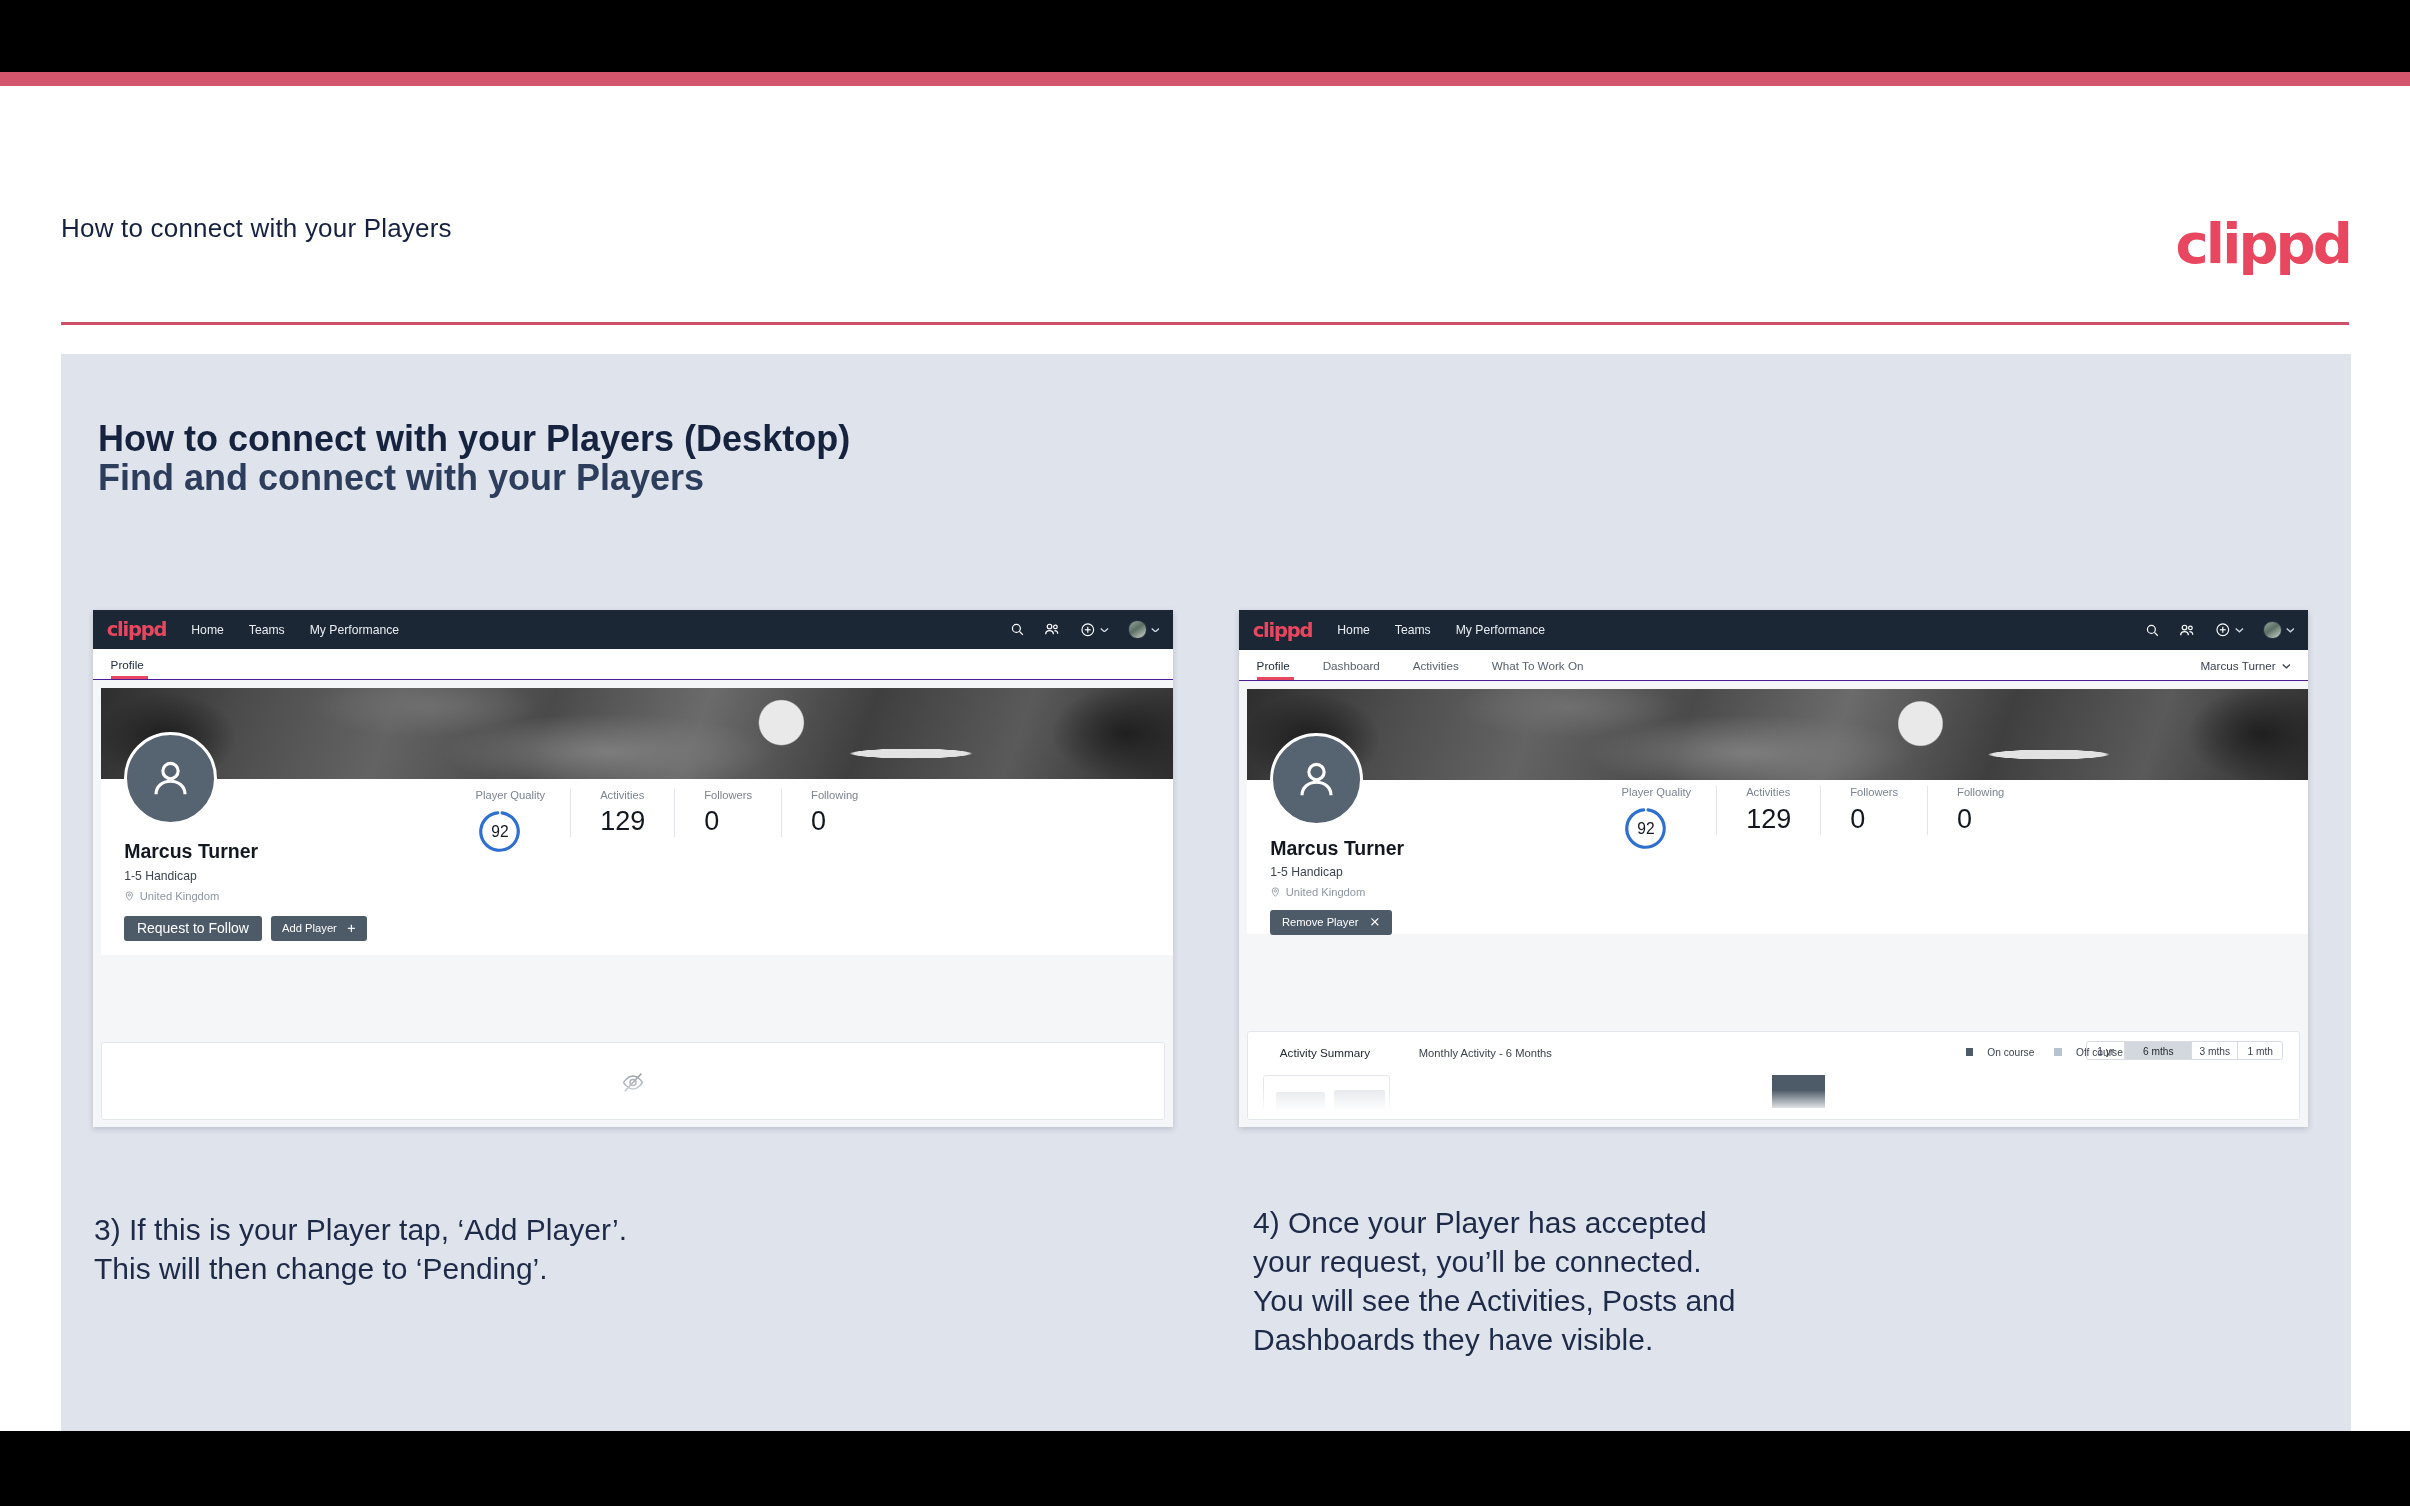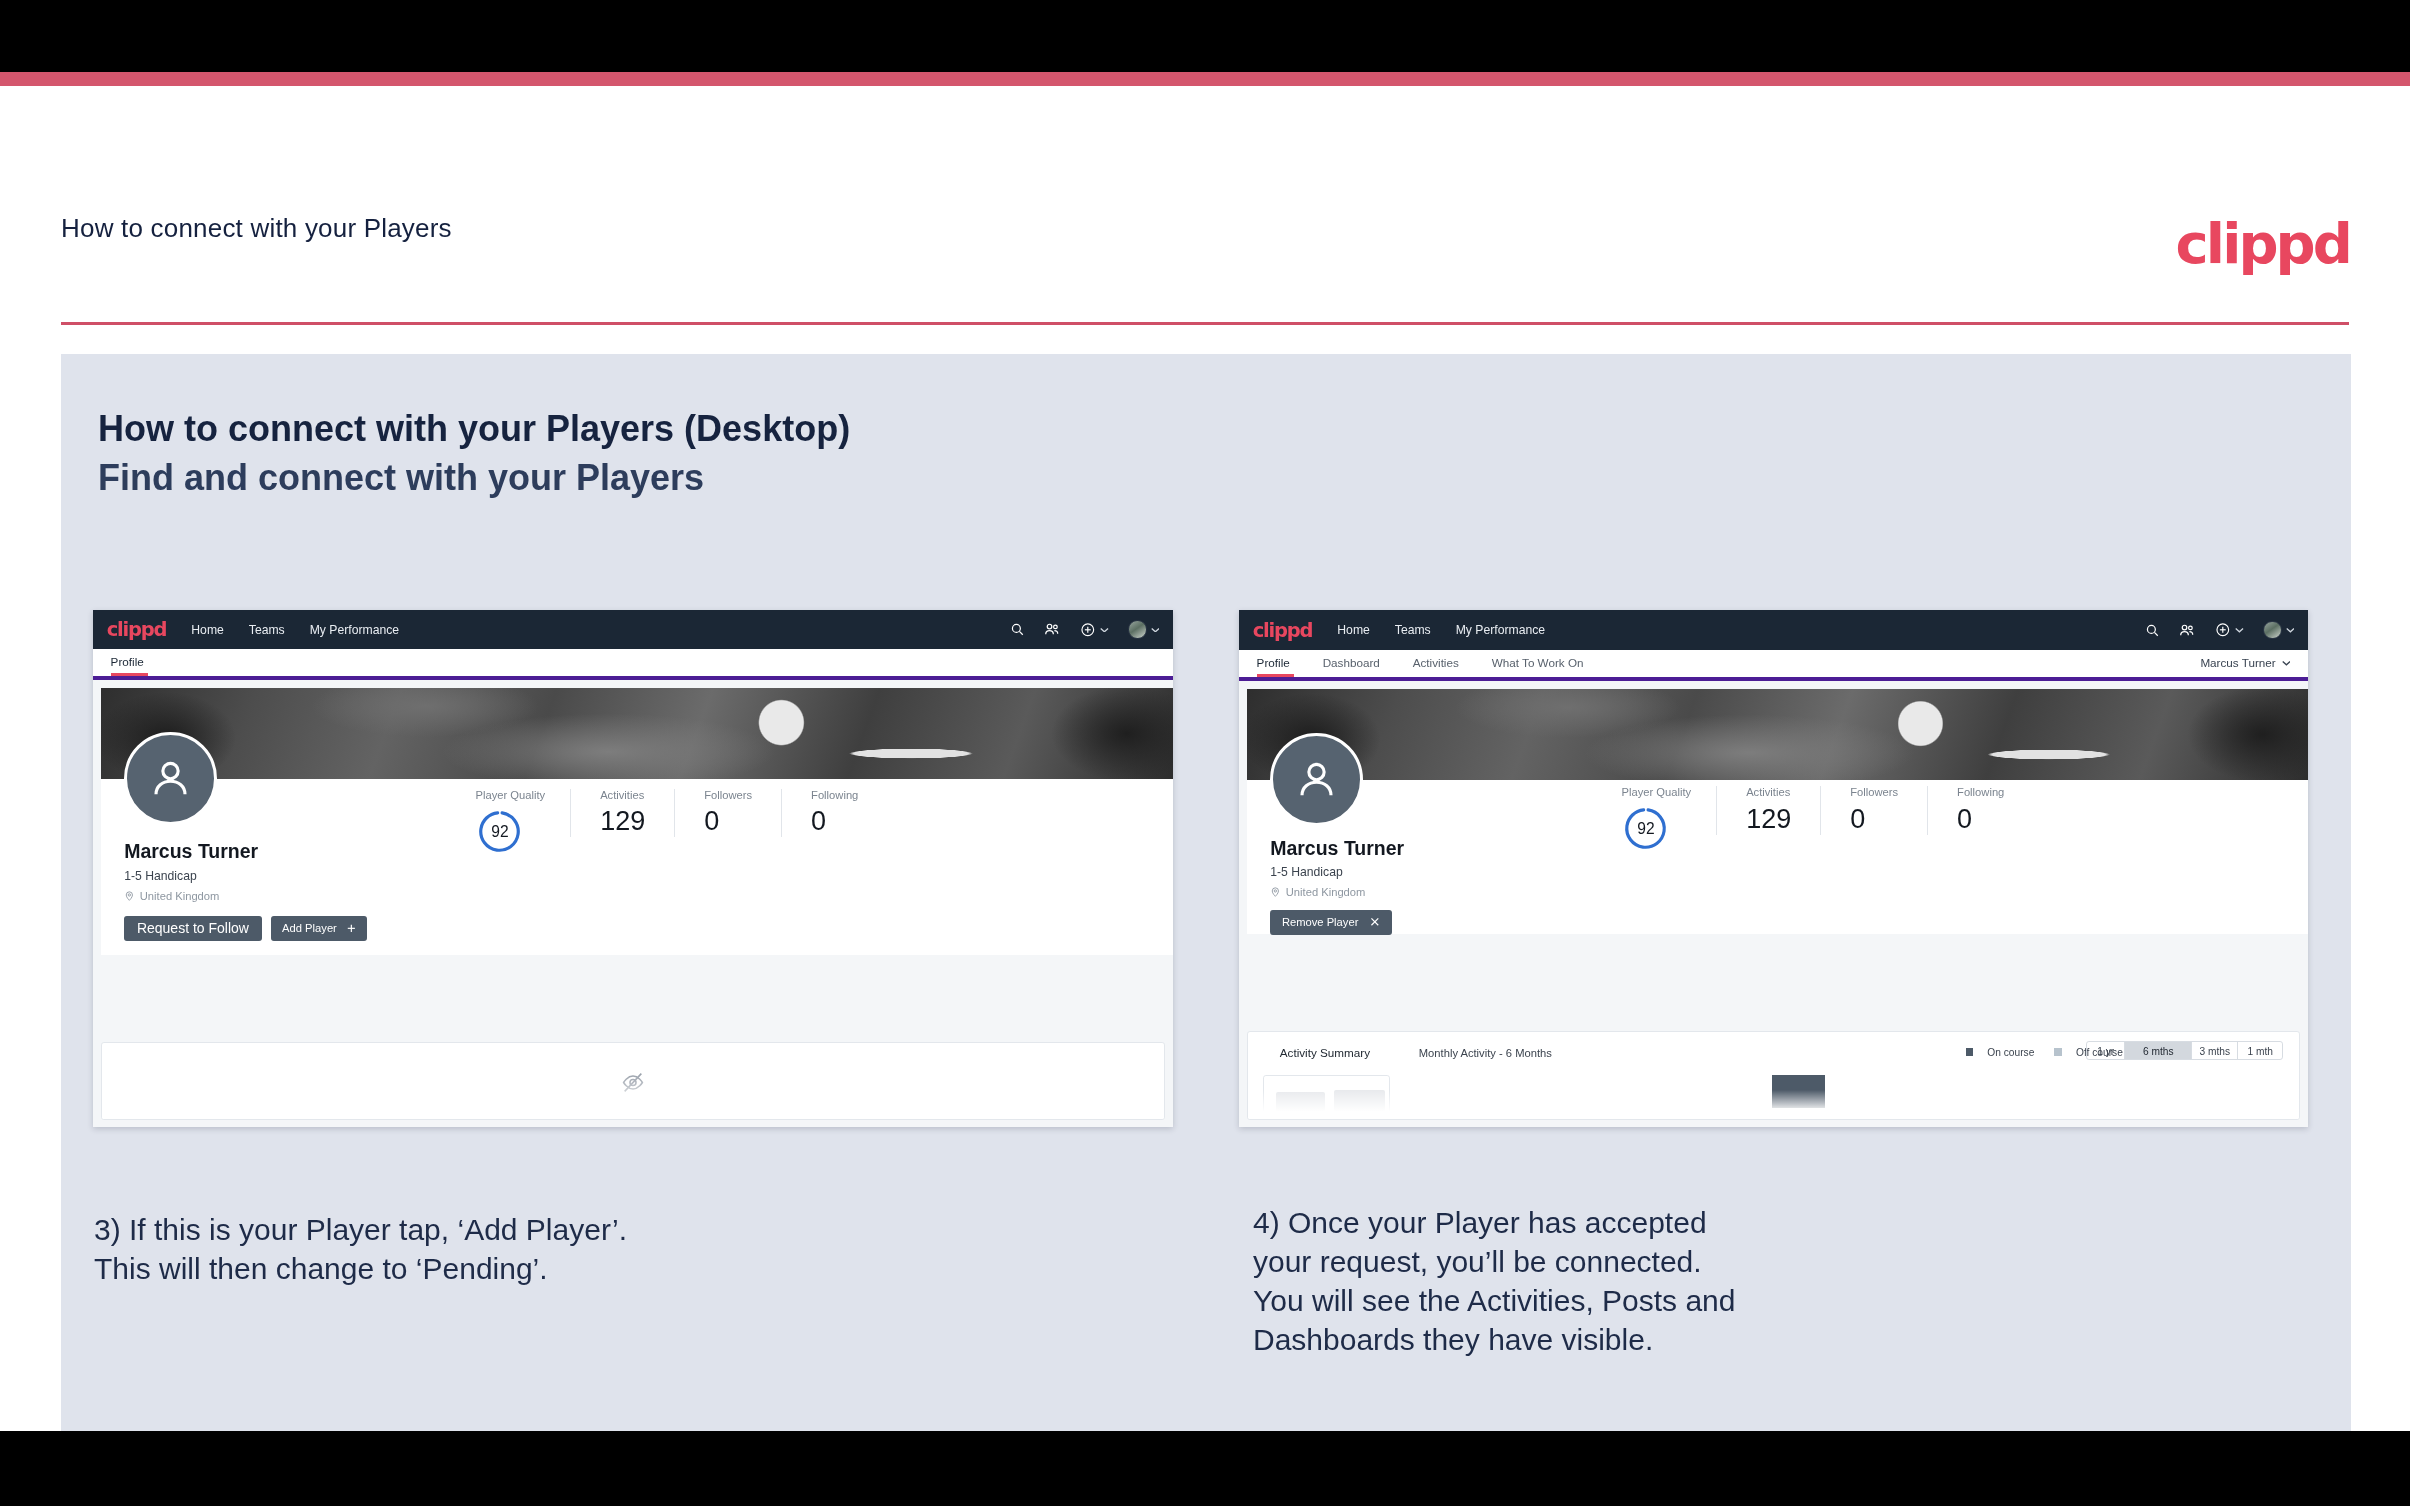--- a/index.html
+++ b/index.html
@@ -17,21 +17,21 @@
 
   
   .hdr-title { position:absolute; left:61px; top:127px; font-size:26px; color:#15213f; letter-spacing:0.2px; }
   .hdr-logo { position:absolute; right:61px; top:125px; font-size:56px; font-weight:bold; color:#e8475f;
               letter-spacing:-2.9px; font-family:"DejaVu Sans", sans-serif; }
   .hdr-rule { position:absolute; left:61px; top:236px; width:2288px; height:2.9px; background:#cf4f67; }
 
   
   .panel { position:absolute; left:61px; top:268px; width:2290px; height:1087px; background:#dfe3ec; }
 
-  .panel-h1 { position:absolute; left:98px; top:322px; font-size:36px; font-weight:bold; color:#16233f; }
+  .panel-h1 { position:absolute; left:98px; top:332px; font-size:36px; font-weight:bold; color:#16233f; }
   .panel-h2 { position:absolute; left:98px; top:371px; font-size:36px; color:#2d3d5c; font-weight:700; }
 
   
   .shot { position:absolute; background:#f4f6f8; overflow:hidden;
           box-shadow:0 2px 5.9px rgba(20,30,50,.18); }
   .shot-left  { left:93px;  top:524px; width:1080px; height:517px; }
   .shot-right { left:1239px; top:524px; width:1069px; height:517px; }
 
   
   .nav { position:relative; width:100%; background:#1b2735; display:flex; align-items:center; }
@@ -39,21 +39,21 @@
   .nav-links { display:flex; align-items:center; }
   .nav-links span { color:#e9edf2; }
   .nav-right { margin-left:auto; display:flex; align-items:center; }
   .nav-ico { display:inline-flex; align-items:center; justify-content:center; }
   .nav-ico svg { display:block; }
   .avatar-sm { border-radius:50%; background:linear-gradient(145deg,#9aa7a1 0%,#5c6f63 45%,#cfd6cf 100%); border:1px solid #2a3545; }
   .caret { color:#cfd6de; }
 
   
   .tabs { position:relative; width:100%; background:#ffffff; display:flex; align-items:flex-end;
-          border-bottom:4px solid #4c1d95; }
+          border-bottom:1px solid #4c1d95; }
   .tab { color:#58616c; position:relative; }
   .tab.active { color:#1b2735; }
   .tab.active::after { content:""; position:absolute; left:0; right:0; bottom:0; height:2.9px; background:#e8475f; }
   .tabs-right { margin-left:auto; color:#394351; display:flex; align-items:center; }
 
   
   .hero { position:relative; width:100%; background:
         radial-gradient(circle at 63% 38%, #e9e9e9 0 3.2%, rgba(233,233,233,0) 3.4%),
         radial-gradient(ellipse at 75% 72%, #e2e2e2 0 5%, rgba(226,226,226,0) 5.4%),
         radial-gradient(ellipse 22% 60% at 47% 70%, #7d7d7d 0%, rgba(125,125,125,0) 70%),

